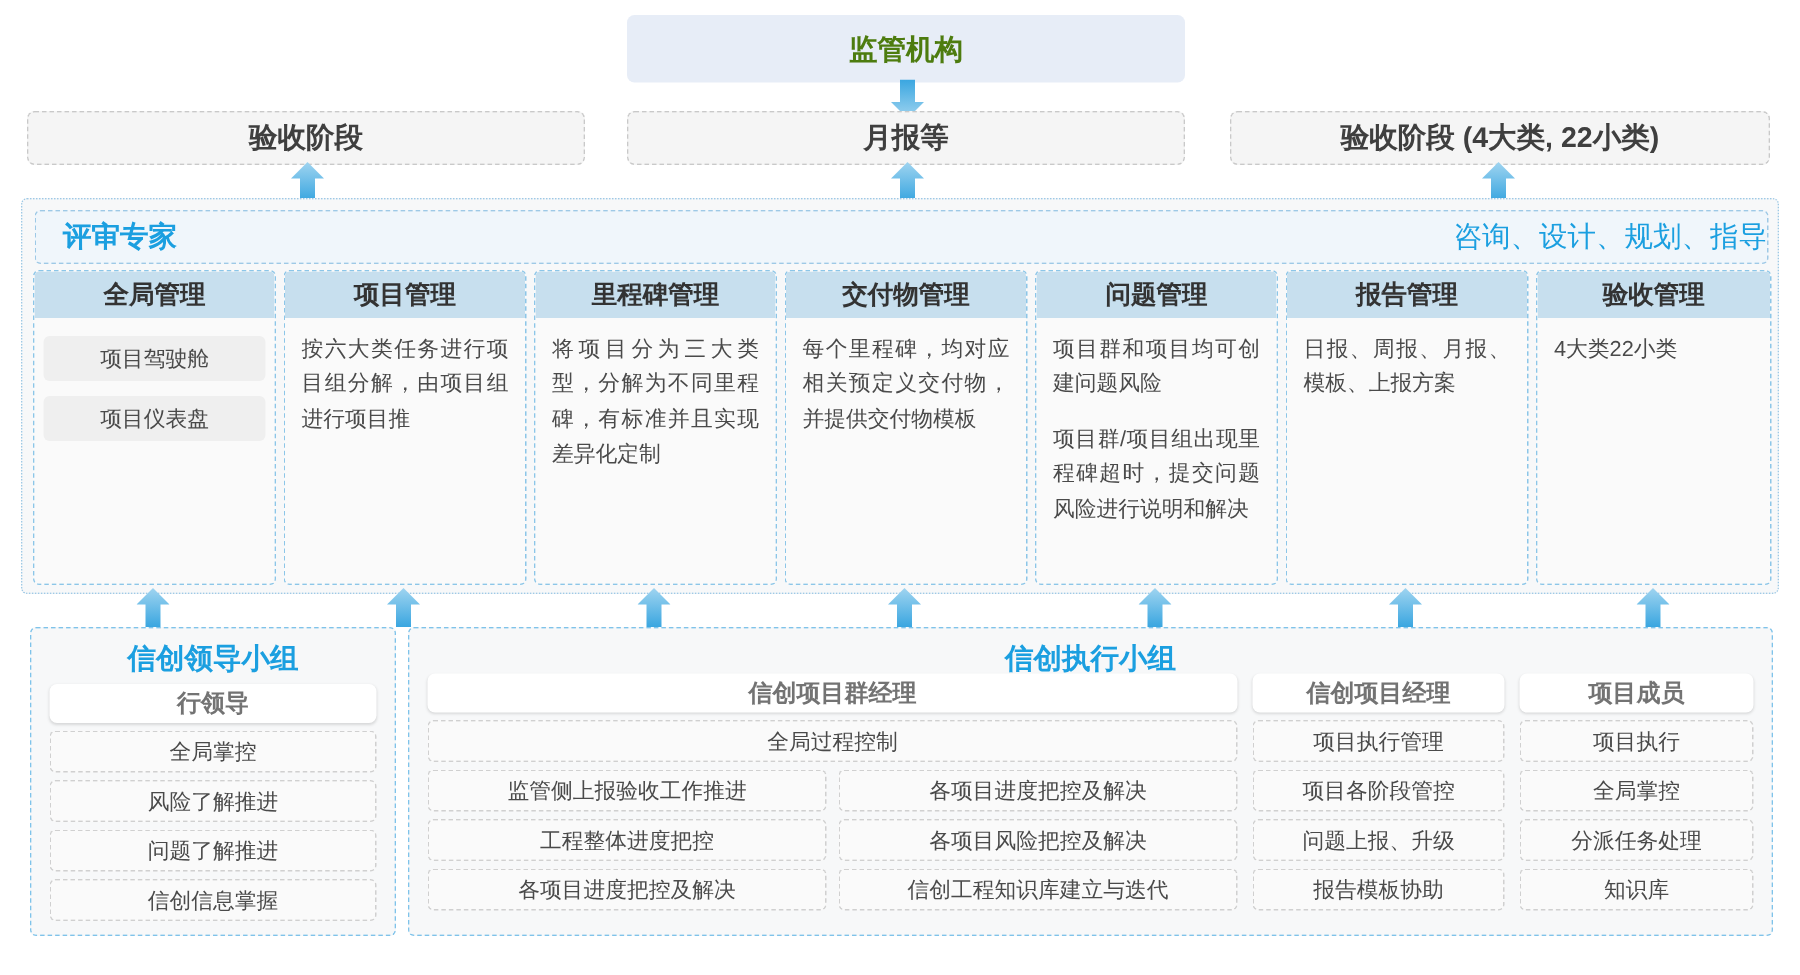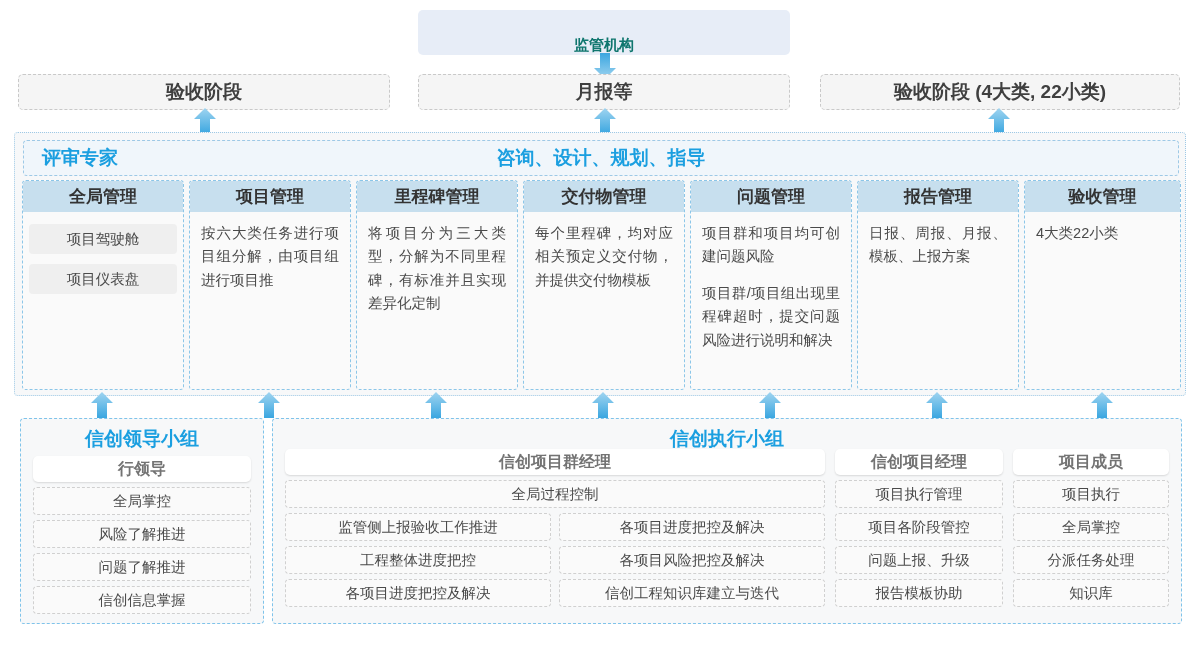--- a/index.html
+++ b/index.html
@@ -10,24 +10,24 @@
     overflow: hidden;
   }
   #stage { position: relative; width: 1200px; height: 650px; background: #ffffff; }
 
   
   .abs { position: absolute; box-sizing: border-box; }
 
   .row1-box {
     background: #e7edf7;
     border-radius: 5px;
-    color: #0f766e;
+    color: #4d7c0f;
     font-weight: bold;
-    font-size: 15px;
-    display: flex; align-items: flex-end; justify-content: center;
+    font-size: 19px;
+    display: flex; align-items: center; justify-content: center;
   }
 
   .dashed-gray {
     background: #f5f5f5;
     border: 1.3px dashed #c9c9c9;
     border-radius: 5px;
     color: #3f3f3f;
     font-weight: bold;
     font-size: 19px;
     display: flex; align-items: center; justify-content: center;
@@ -47,22 +47,22 @@
     background: #f0f6fb;
     border: 1.3px dashed #9ec9e6;
     border-radius: 4px;
     display: flex; align-items: center;
   }
   #mid-banner .b-left {
     position: absolute; left: 18px;
     color: #1b9fe0; font-weight: bold; font-size: 19px;
   }
   #mid-banner .b-center {
-    width: 100%; text-align: center;
-    color: #1b9fe0; font-weight: bold; font-size: 19px;
+    width: 100%; text-align: right;
+    color: #1b9fe0; font-weight: normal; font-size: 19px;
   }
 
   .col-card {
     position: absolute;
     background: #fafafa;
     border: 1.4px dashed #8cc6e8;
     border-radius: 4px;
     overflow: hidden;
   }
   .col-head {

